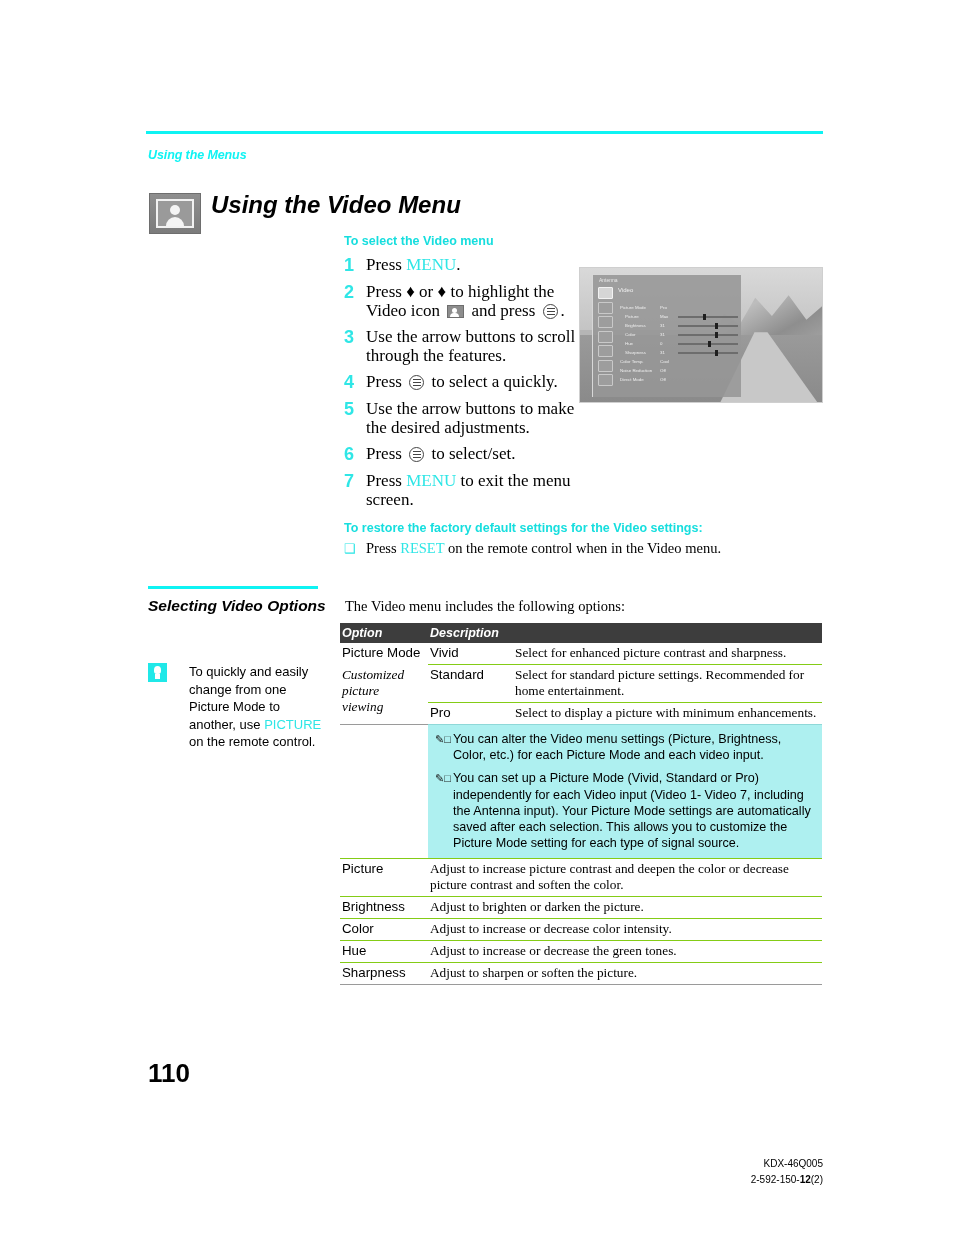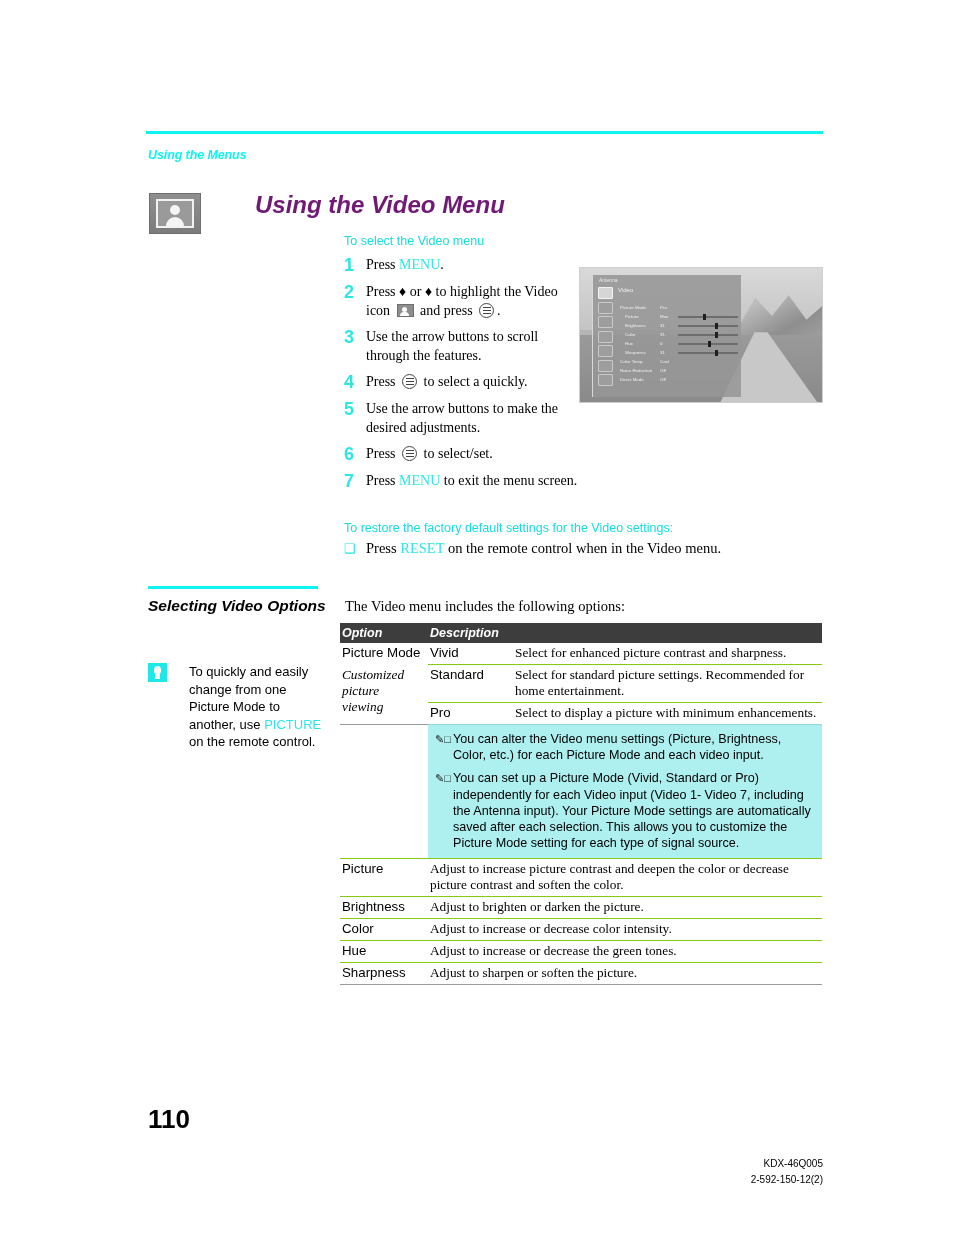--- a/index.html
+++ b/index.html
@@ -75,30 +75,29 @@
     border-radius: 9px 9px 0 0;
     background: #f4f4f4;
   }
   .chap-title {
     position: absolute;
     left: 203px; top: 191px;
     font-family: "Liberation Sans", sans-serif;
     font-style: italic;
     font-weight: bold;
     font-size: 24px;
-    color: #701a75;
+    color: #000000;
     white-space: nowrap;
-    margin-left: 44px;
   }
 
   
   .sub-head {
     position: absolute;
     font-family: "Liberation Sans", sans-serif;
-    font-weight: normal;
+    font-weight: bold;
     font-size: 12.5px;
     color: #16dede;
   }
   #to-select-head { left: 336px; top: 234px; }
   #to-restore-head { left: 336px; top: 521px; }
 
   .steps {
     position: absolute;
     left: 336px; top: 255px;
     width: 235px;
@@ -112,21 +111,21 @@
     font-weight: bold;
     font-size: 18px;
     color: #2fe6e6;
     width: 22px;
     flex: 0 0 22px;
     line-height: 19px;
     padding-top: 1px;
   }
   .step .txt {
     font-family: "Liberation Serif", serif;
-    font-size: 14px;
+    font-size: 17px;
     line-height: 19px;
     color: #000;
   }
   .kw { color: #2fe6e6; }
 
   
   .mini-video {
     display: inline-block;
     width: 17px; height: 13px;
     vertical-align: -2px;
@@ -418,32 +417,31 @@
   }
 
   
   .page-no {
     position: absolute;
     left: 140px; top: 1058px;
     font-family: "Liberation Sans", sans-serif;
     font-weight: bold;
     font-size: 26px;
     color: #000;
-    margin-top: 46px;
   }
   .footer {
     position: absolute;
     right: 139px; top: 1156px;
     text-align: right;
     font-family: "Liberation Sans", sans-serif;
     font-size: 10px;
     line-height: 16px;
     color: #000;
   }
-  .footer b { font-weight: normal; }
+  .footer b { font-weight: bold; }
 </style>
 </head>
 <body>
 
 <div class="page">
 
   <div class="top-rule"></div>
   <div class="running-head">Using the Menus</div>
 
   <div class="chap-icon">

